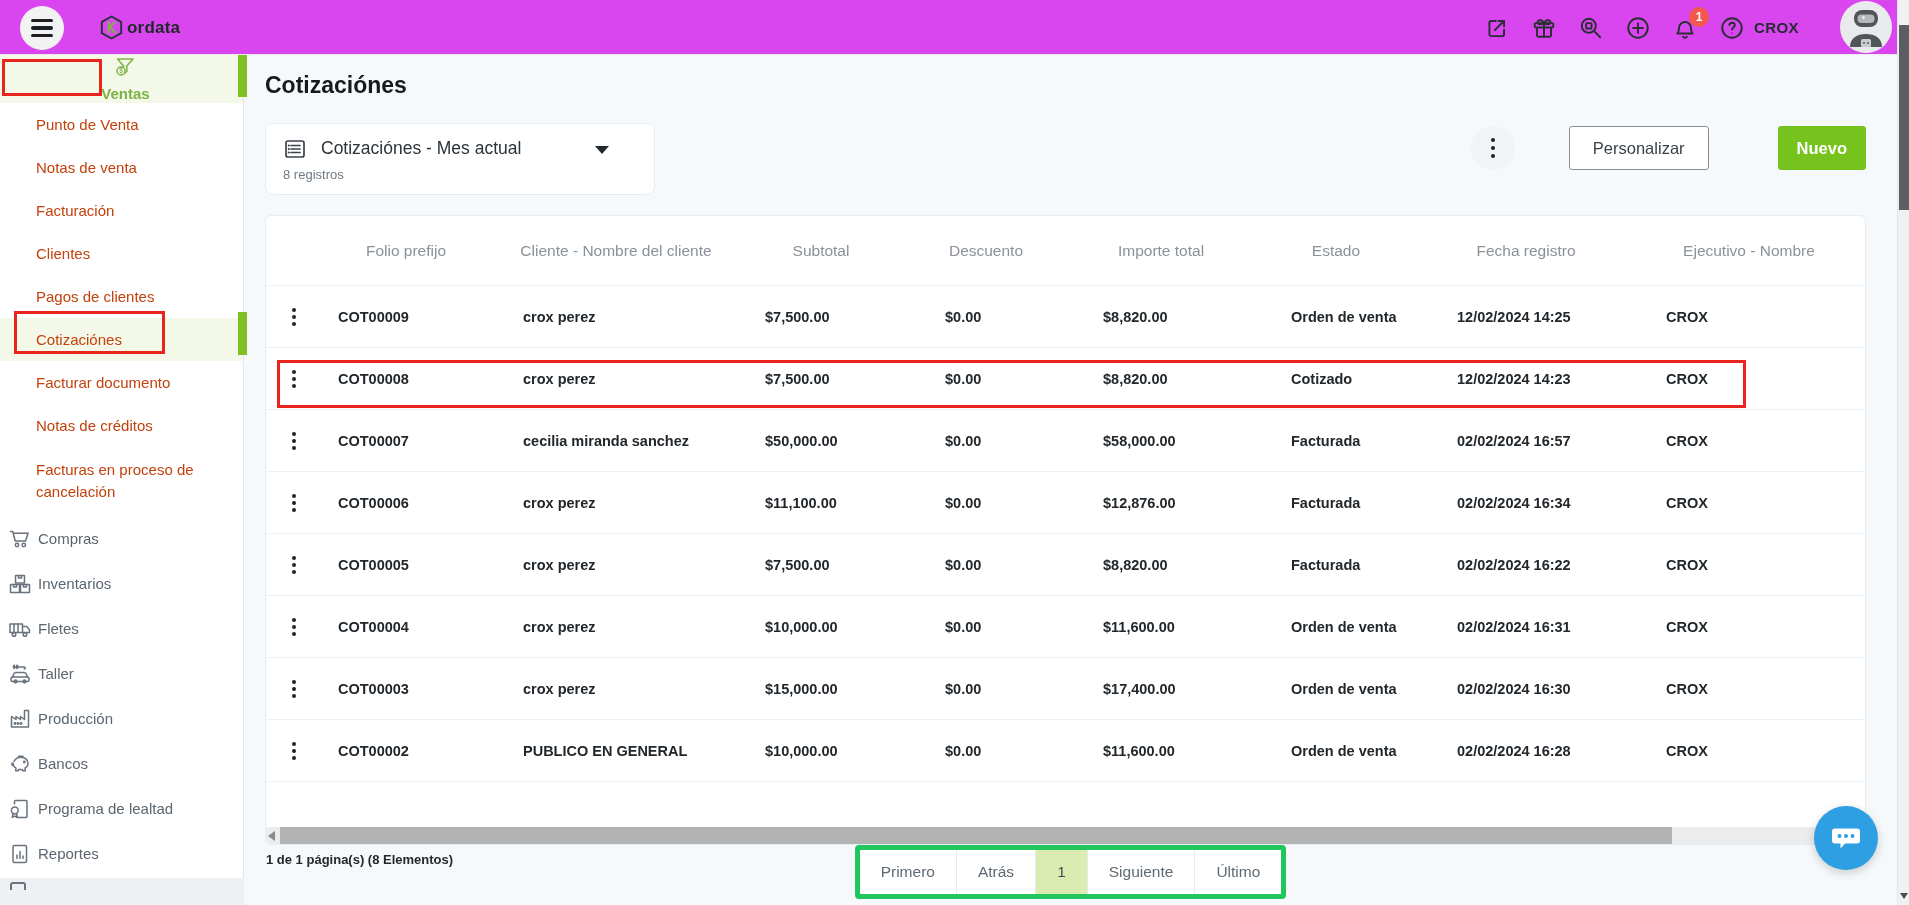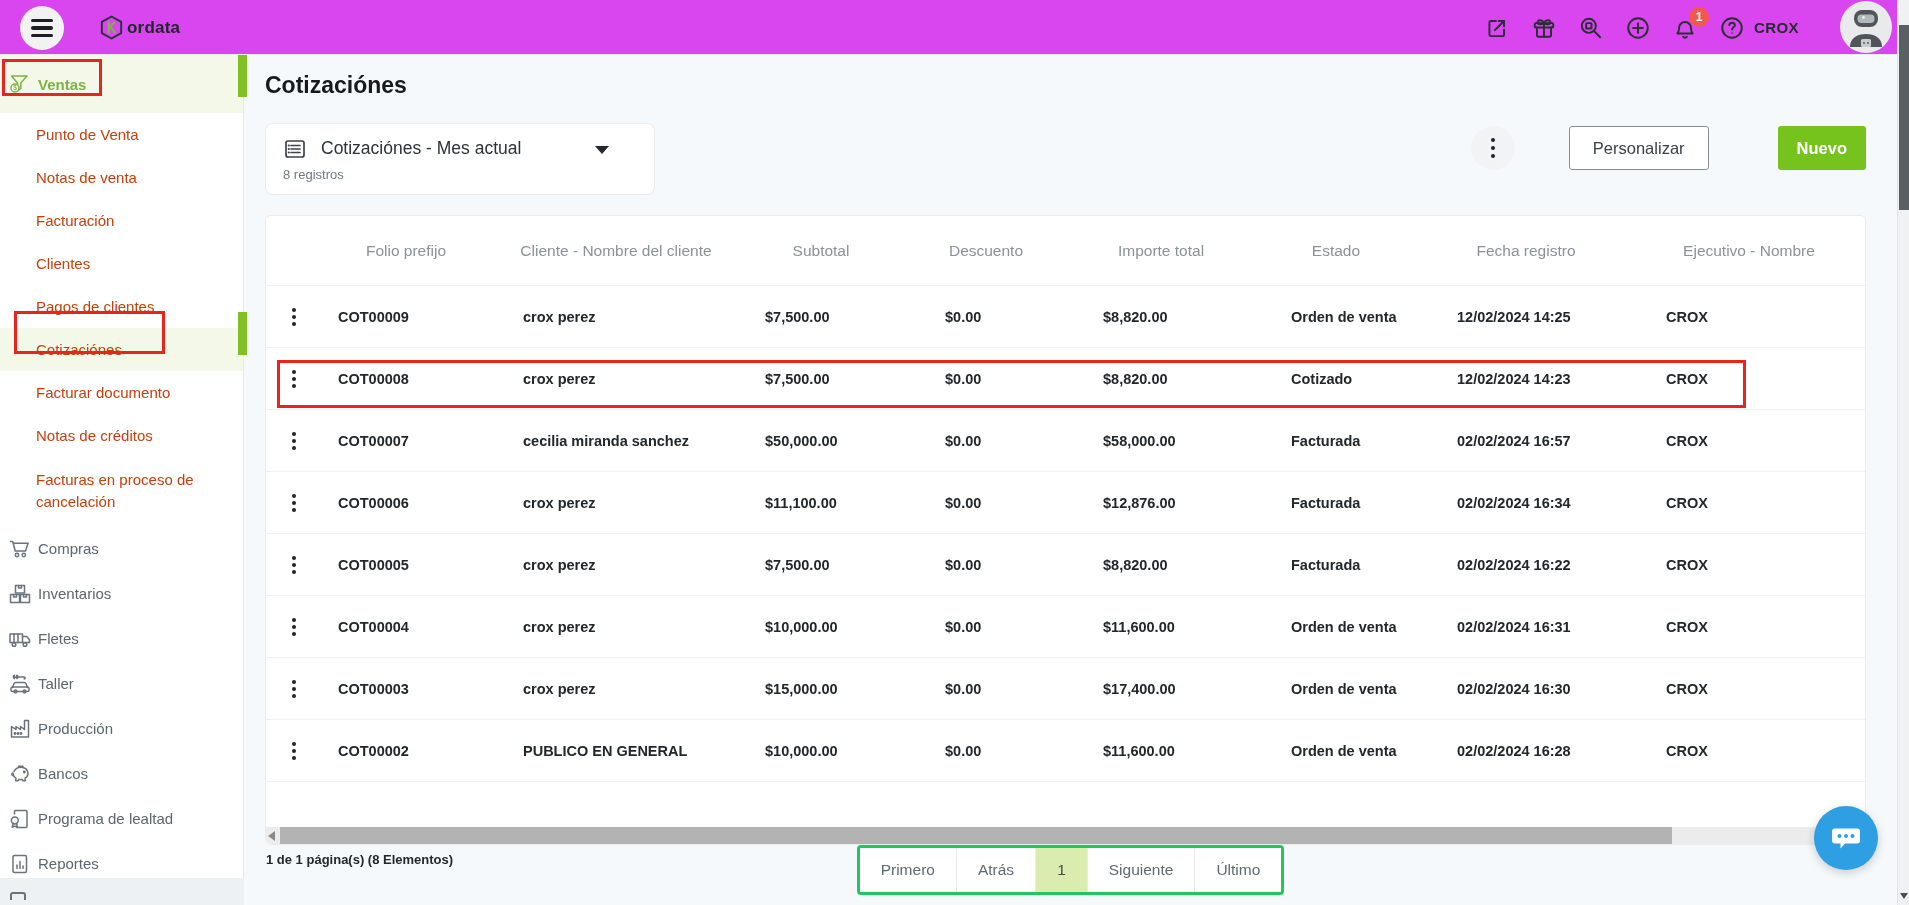--- a/index.html
+++ b/index.html
@@ -27,21 +27,21 @@
             background:#e9eaeb; overflow:hidden; z-index:6; }
 
   
   .sidebar { position:absolute; left:0; top:55px; width:244px; height:823px; background:#fff;
              border-right:1px solid #e4e8eb; z-index:3; }
   .side-strip { position:absolute; left:0; top:878px; width:244px; height:27px; background:#eef1f4; }
   .side-section { height:45px; display:flex; align-items:center; gap:6px; padding-left:8px;
                   font-size:15px; color:#5b6670; cursor:pointer; }
   .side-section svg { width:24px; height:24px; stroke:#6a737d; fill:none; stroke-width:1.5;
                       stroke-linecap:round; stroke-linejoin:round; flex:0 0 auto; }
-  .side-section.ventas { height:58px; background:var(--selected_bg); color:var(--ventas_green); font-weight:600; }
+  .side-section.ventas { height:48px; background:var(--selected_bg); color:var(--ventas_green); font-weight:600;flex-direction:column; }
   .side-section.ventas svg { stroke:var(--ventas_green); }
   .side-sub { height:43px; line-height:43px; padding-left:36px; font-size:15px; color:#c2410c; cursor:pointer; }
   .side-sub.two-line { height:69px; line-height:22px; padding-top:12px; padding-right:30px; }
   .side-sub.selected { background:var(--selected_bg); }
   .green-bar { position:absolute; left:238px; width:9px; background:var(--accent_green); z-index:4; }
   .stub-icon { margin:6px 0 0 10px; width:16px; height:8px; border:2px solid #6a737d; border-bottom:none;
                border-radius:3px 3px 0 0; }
 
   
   .main { position:absolute; left:244px; top:55px; width:1653px; height:850px; }
@@ -81,21 +81,21 @@
 
   .hscroll { position:absolute; left:0; bottom:0; width:100%; height:17px; background:#ececec;
              border-radius:0 0 6px 6px; }
   .hscroll .arrow { position:absolute; left:2px; top:4px; width:0; height:0;
                     border-top:5px solid transparent; border-bottom:5px solid transparent; border-right:7px solid #8a8a8a; }
   .hscroll .thumb { position:absolute; left:14px; top:0; width:1392px; height:17px; background:#b3b3b3; cursor:pointer; }
 
   
   .footer-summary { position:absolute; left:22px; top:797px; font-size:13px; font-weight:700; color:#23282d; }
   .pagination { position:absolute; left:0; right:0; top:790px; margin:0 auto; width:max-content;
-                display:flex; background:#fff; border:3px solid #22c55e; border-radius:4px; overflow:hidden; }
+                display:flex; background:#fff; border:5px solid #22c55e; border-radius:4px; overflow:hidden; }
   .page-btn { height:44px; line-height:44px; padding:0 21px; font-size:15.5px; color:#5f6a73; background:#fff;
               border:none; border-left:1px solid #e6eaec; cursor:pointer; font-family:inherit; }
   .page-btn:first-child { border-left:none; }
   .page-btn.active { background:var(--pagination_active); color:#454c52; }
 
   
   .vscroll { position:absolute; right:0; top:0; width:12px; height:905px; background:#f0f1f2;
              border-left:1px solid #e2e4e6; z-index:60; }
   .vscroll .vthumb { position:absolute; left:1px; top:25px; width:10px; height:185px; background:#5a5f63; }
   .vscroll .varrow { position:absolute; left:2px; bottom:6px; width:0; height:0;

